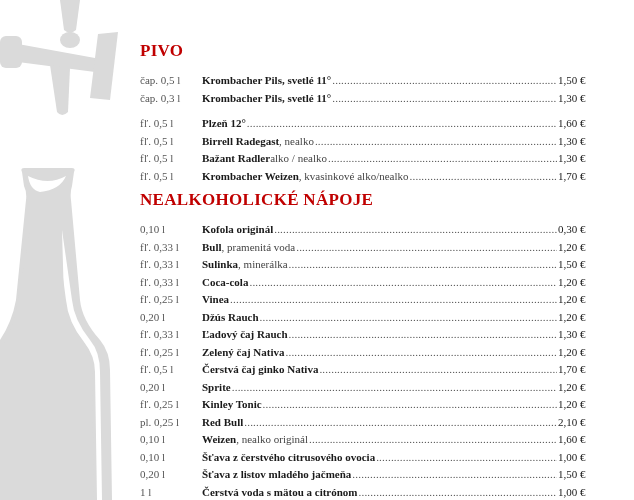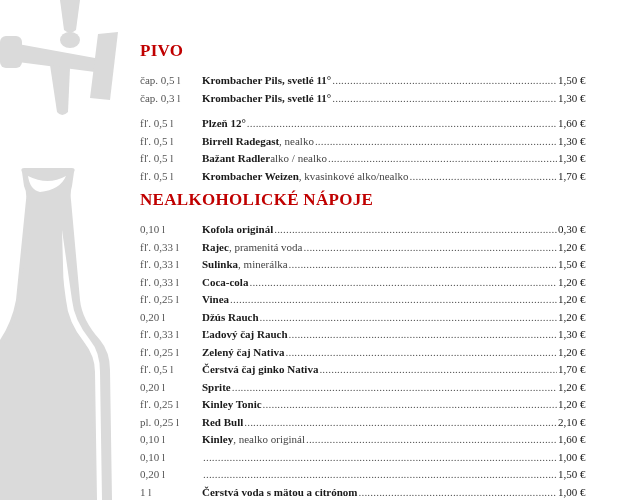--- a/index.html
+++ b/index.html
@@ -107,21 +107,21 @@
   <div class="na-rows">
     <div class="row">
         <span class="vol">0,10 l</span>
         <span class="name">Kofola originál</span>
         <span class="desc"></span>
         <span class="dots"></span>
         <span class="price">0,30 €</span>
       </div>
     <div class="row">
         <span class="vol">fľ. 0,33 l</span>
-        <span class="name">Rajec</span>
+        <span class="name">Bull</span>
         <span class="desc">, pramenitá voda</span>
         <span class="dots"></span>
         <span class="price">1,20 €</span>
       </div>
     <div class="row">
         <span class="vol">fľ. 0,33 l</span>
         <span class="name">Sulinka</span>
         <span class="desc">, minerálka</span>
         <span class="dots"></span>
         <span class="price">1,50 €</span>
@@ -183,33 +183,35 @@
         <span class="price">1,20 €</span>
       </div>
     <div class="row">
         <span class="vol">pl. 0,25 l</span>
         <span class="name">Red Bull</span>
         <span class="dots"></span>
         <span class="price">2,10 €</span>
       </div>
     <div class="row">
         <span class="vol">0,10 l</span>
-        <span class="name">Kinley</span>
+        <span class="name">Weizen</span>
         <span class="desc">, nealko originál</span>
         <span class="dots"></span>
         <span class="price">1,60 €</span>
       </div>
     <div class="row">
         <span class="vol">0,10 l</span>
+        <span class="name">Šťava z čerstvého citrusového ovocia</span>
         <span class="desc"></span>
         <span class="dots"></span>
         <span class="price">1,00 €</span>
       </div>
     <div class="row">
         <span class="vol">0,20 l</span>
+        <span class="name">Šťava z listov mladého jačmeňa</span>
         <span class="desc"></span>
         <span class="dots"></span>
         <span class="price">1,50 €</span>
       </div>
     <div class="row">
         <span class="vol">1 l</span>
         <span class="name">Čerstvá voda s mätou a citrónom</span>
         <span class="desc"></span>
         <span class="dots"></span>
         <span class="price">1,00 €</span>

